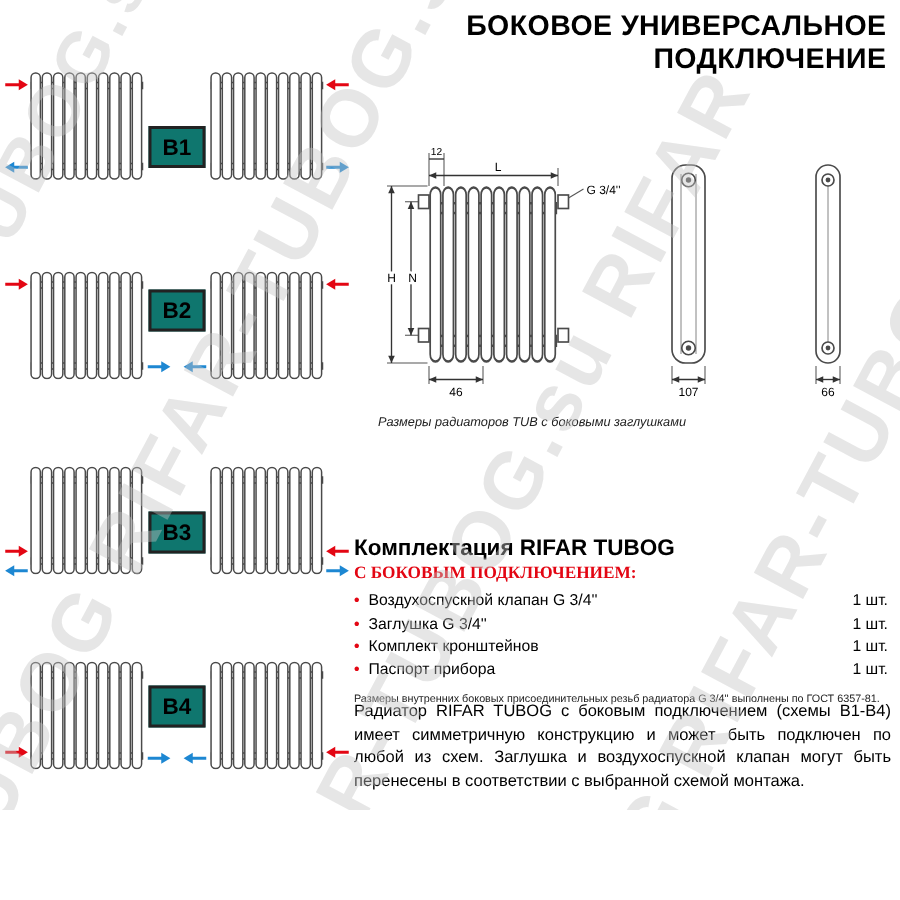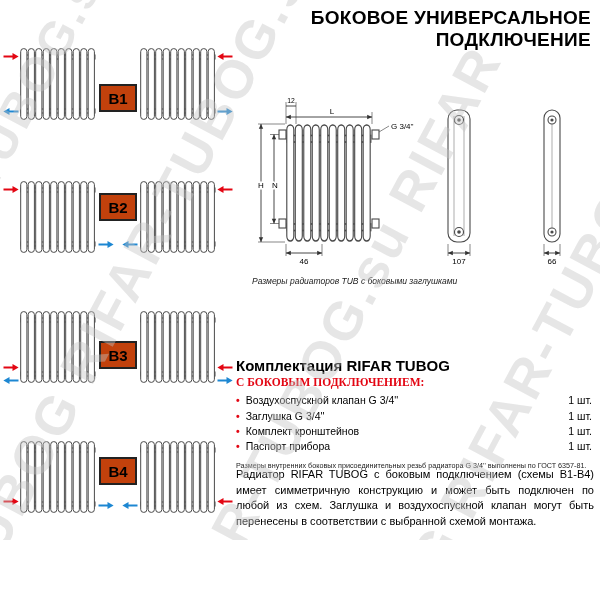--- a/index.html
+++ b/index.html
@@ -9,21 +9,21 @@
 
   
   .title { position:absolute; top:7px; right:9px; text-align:right; font-weight:bold;
            font-size:19px; line-height:1.18; color:#000; letter-spacing:0.3px; }
 
   
   .scheme-row { position:absolute; left:3px; width:230px; height:84px; }
   #row-b1 { top:42px; } #row-b2 { top:175px;text-align:right; } #row-b3 { top:305px; } #row-b4 { top:435px; }
   .scheme-svg { position:absolute; left:0; top:0; }
   .scheme-label { position:absolute; left:96px; width:38px; height:28px; border:2px solid #222;
-                  background:#c2410c; display:flex; align-items:center; justify-content:center;
+                  background:#0f766e; display:flex; align-items:center; justify-content:center;
                   font-weight:bold; font-size:15px; color:#000; }
   #row-b1 .scheme-label { top:42px; } #row-b2 .scheme-label { top:18px; }
   #row-b3 .scheme-label { top:36px; } #row-b4 .scheme-label { top:22px; }
   .red  { color:#e30613; }
   .blue { color:#1d87d2; }
 
   
   .radbar { fill:#fff; stroke:#4a4a4a; stroke-width:1; }
   .tube   { fill:#fff; stroke:#4a4a4a; stroke-width:1; }
   .dim    { stroke:#333; stroke-width:0.9; fill:none; }

